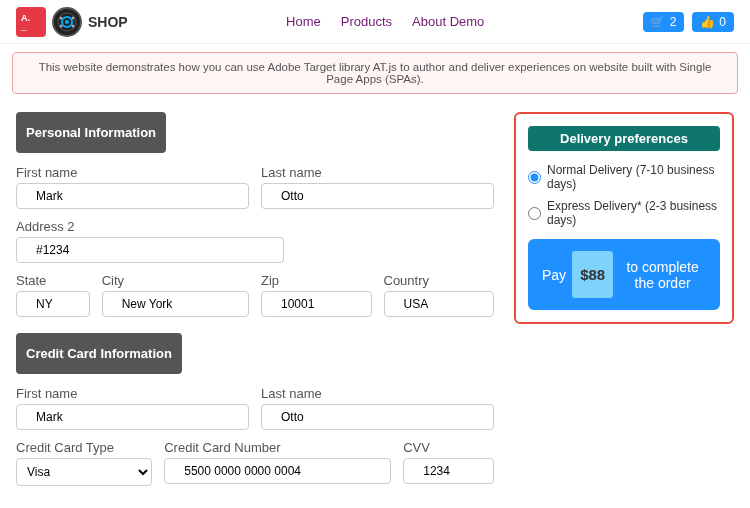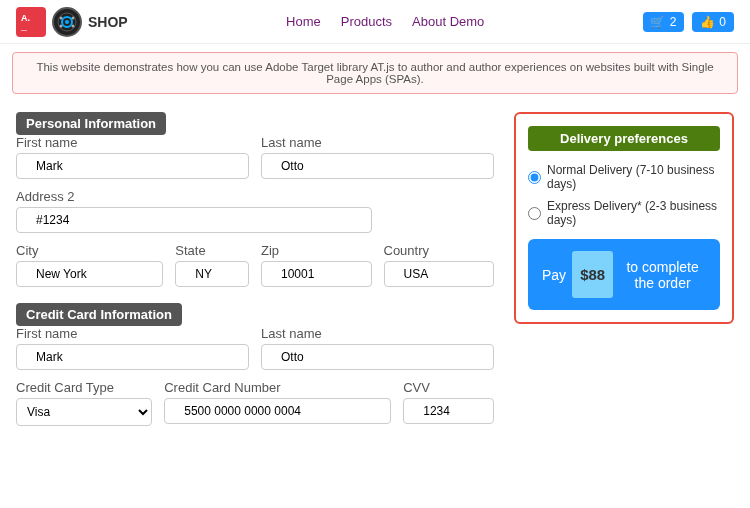--- a/index.html
+++ b/index.html
@@ -22,33 +22,33 @@
 
     
     .checkout-container { padding: 10px 16px; }
     .checkout-title { font-size: 20px; font-weight: normal; margin-bottom: 14px; color: #333; }
 
     .checkout-body { display: flex; gap: 20px; }
     .left-column { flex: 1; }
     .right-column { width: 220px; flex-shrink: 0; }
 
     
-    .section-header { background: #555; color: white; padding: 4px 10px; border-radius: 4px; font-size: 13px; font-weight: bold; display: inline-block; }
+    .section-header { background: #555; color: white; padding: 13px 10px; border-radius: 4px; font-size: 13px; font-weight: bold; display: inline-block; margin-bottom: 12px; }
 
     
     .form-row { display: flex; gap: 12px; margin-bottom: 10px; }
     .form-group { display: flex; flex-direction: column; flex: 1; }
     .form-group label { font-size: 13px; color: #555; margin-bottom: 3px; }
     .form-input { border: 1px solid #ccc; border-radius: 4px; padding: 5px 19px; font-size: 12px; width: 100%; outline: none; }
 
     .full-width { width: 100%; }
 
     
     .delivery-panel { border: 2px solid #e74c3c; border-radius: 6px; padding: 12px; }
-    .delivery-header { background: #4d7c0f; color: white; padding: 5px 10px; border-radius: 4px; font-size: 13px; font-weight: bold; margin-bottom: 12px; text-align: center; }
+    .delivery-header { background: #0f766e; color: white; padding: 5px 10px; border-radius: 4px; font-size: 13px; font-weight: bold; margin-bottom: 12px; text-align: center; }
     .radio-option { display: flex; align-items: center; gap: 6px; margin-bottom: 8px; font-size: 12px; }
     .radio-option input[type=radio] { accent-color: #1e90ff; }
 
     
     .pay-button { background: #1e90ff; color: white; border: none; border-radius: 6px; padding: 12px 14px; width: 100%; cursor: pointer; font-size: 14px; display: flex; align-items: center; justify-content: center; gap: 6px; margin-top: 12px; }
     .pay-amount { background: #7dd3fc; color: #333; font-weight: bold; padding: 15px 8px; border-radius: 3px; font-size: 15px; }
 
     
     .credit-card-section { margin-top: 16px; }
 
@@ -90,21 +90,21 @@
       <span>2</span>
     </div>
     <div class="nav-badge-like">
       <span>👍</span>
       <span>0</span>
     </div>
   </div>
 </div>
 
 <div class="banner">
-  <span>This website demonstrates how you can use Adobe Target library AT.js to author and author experiences on websites built with Single Page Apps (SPAs).</span>
+  <span>This website demonstrates how you can use Adobe Target library AT.js to author and deliver experiences on website built with Single Page Apps (SPAs).</span>
 </div>
 
 <div class="checkout-container">
 
   <div class="checkout-body">
 
     <div class="left-column">
 
       <div>
         <div class="section-header">Personal Information</div>
@@ -114,31 +114,31 @@
             <input class="form-input" type="text" value="Mark" style="">
           </div>
           <div class="form-group">
             <label>Last name</label>
             <input class="form-input" type="text" value="Otto" style="">
           </div>
         </div>
         <div class="form-row">
           <div class="form-group">
             <label>Address 2</label>
-            <input class="form-input full-width" type="text" value="#1234" style="width: 356px;">
-          </div>
-        </div>
-        <div class="form-row">
+            <input class="form-input full-width" type="text" value="#1234" style="width: 268px;">
+          </div>
+        </div>
+        <div class="form-row">
+          <div class="form-group" style="flex:1;">
+            <label>State</label>
+            <input class="form-input" type="text" value="NY" style="">
+          </div>
           <div class="form-group" style="flex:2;">
             <label>City</label>
             <input class="form-input" type="text" value="New York" style="">
-          </div>
-          <div class="form-group" style="flex:1;">
-            <label>State</label>
-            <input class="form-input" type="text" value="NY" style="">
           </div>
           <div class="form-group" style="flex:1.5;">
             <label>Zip</label>
             <input class="form-input" type="text" value="10001" style="">
           </div>
           <div class="form-group" style="flex:1.5;justify-content:space-between;">
             <label>Country</label>
             <input class="form-input" type="text" value="USA" style="">
           </div>
         </div>

